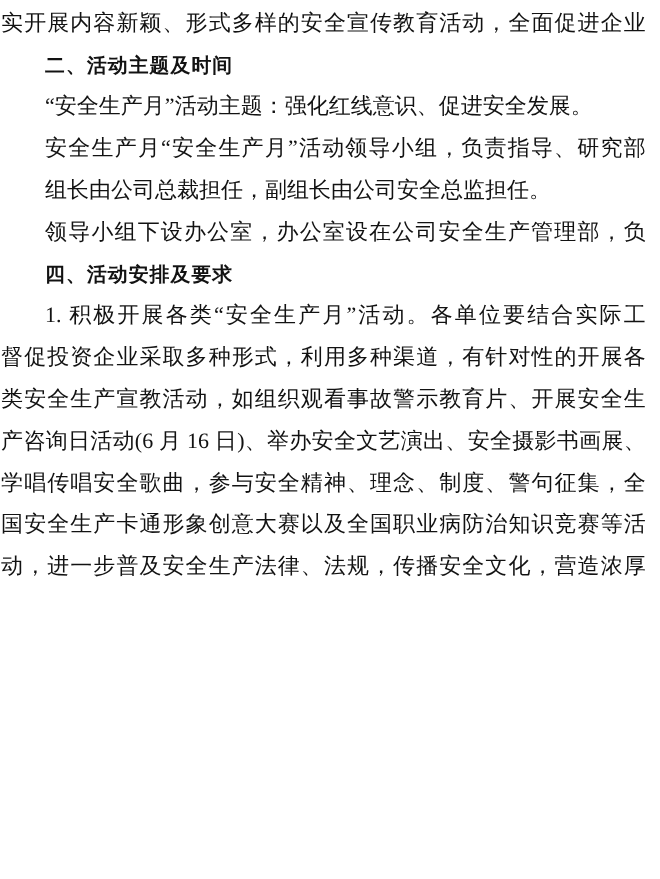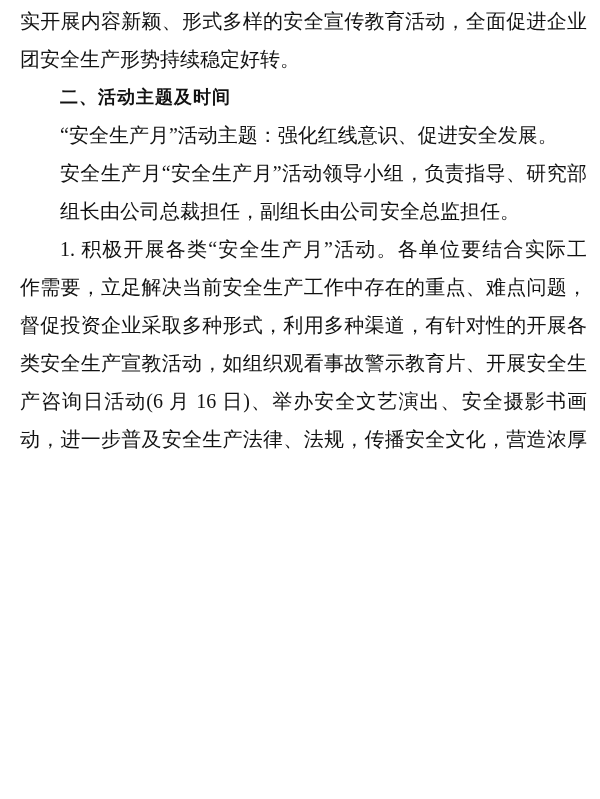--- a/index.html
+++ b/index.html
@@ -11,21 +11,21 @@
     position: relative;
     width: 600px;
     height: 799px;
     background: #ffffff;
     overflow: hidden;
   }
   .doc {
     box-sizing: border-box;
     width: 600px;
     height: 799px;
-    padding: 2px 13px 0 20px;
+    padding: 2px 13px 0 1px;
     color: #121212;
     font-family: "Liberation Serif", "DejaVu Serif", serif;
     font-size: 20px;
     line-height: 38px;
   }
   .line {
     text-align: justify;
     text-align-last: left;
     white-space: normal;
     overflow: hidden;
@@ -45,25 +45,27 @@
     letter-spacing: 1px;
     text-align-last: left;
   }
 </style>
 </head>
 <body>
 
 <div class="page">
   <div class="doc">
     <div class="line flush">实开展内容新颖、形式多样的安全宣传教育活动，全面促进企业</div>
-    <div class="line">团安全生产形势持续稳定好转。</div>
     <div class="line heading indent">二、活动主题及时间</div>
     <div class="line indent">“安全生产月”活动主题：强化红线意识、促进安全发展。</div>
     <div class="line indent flush">安全生产月“安全生产月”活动领导小组，负责指导、研究部</div>
     <div class="line indent">组长由公司总裁担任，副组长由公司安全总监担任。</div>
+    <div class="line indent flush">领导小组下设办公室，办公室设在公司安全生产管理部，负</div>
+    <div class="line heading indent">四、活动安排及要求</div>
     <div class="line indent flush">1. 积极开展各类“安全生产月”活动。各单位要结合实际工</div>
-    <div class="line flush">作需要，立足解决当前安全生产工作中存在的重点、难点问题，</div>
     <div class="line flush">督促投资企业采取多种形式，利用多种渠道，有针对性的开展各</div>
     <div class="line flush">类安全生产宣教活动，如组织观看事故警示教育片、开展安全生</div>
     <div class="line flush">产咨询日活动(6 月 16 日)、举办安全文艺演出、安全摄影书画展、</div>
+    <div class="line flush">学唱传唱安全歌曲，参与安全精神、理念、制度、警句征集，全</div>
+    <div class="line flush">国安全生产卡通形象创意大赛以及全国职业病防治知识竞赛等活</div>
     <div class="line flush">动，进一步普及安全生产法律、法规，传播安全文化，营造浓厚</div>
   </div>
 </div>
 
 </body></html>

